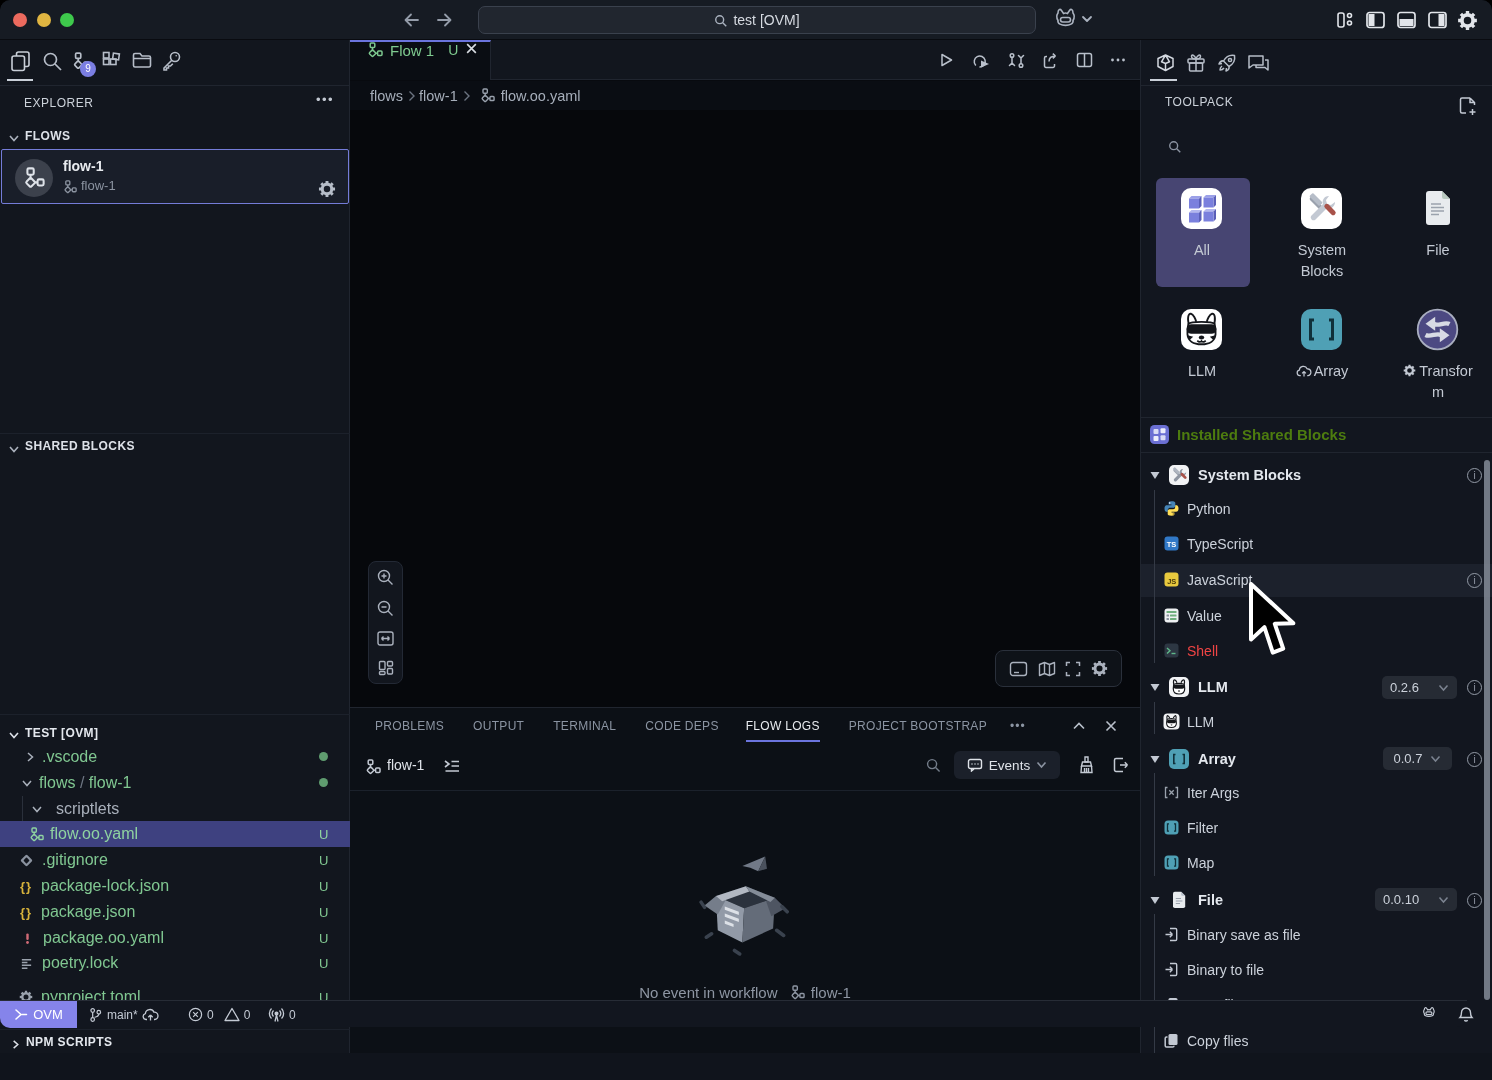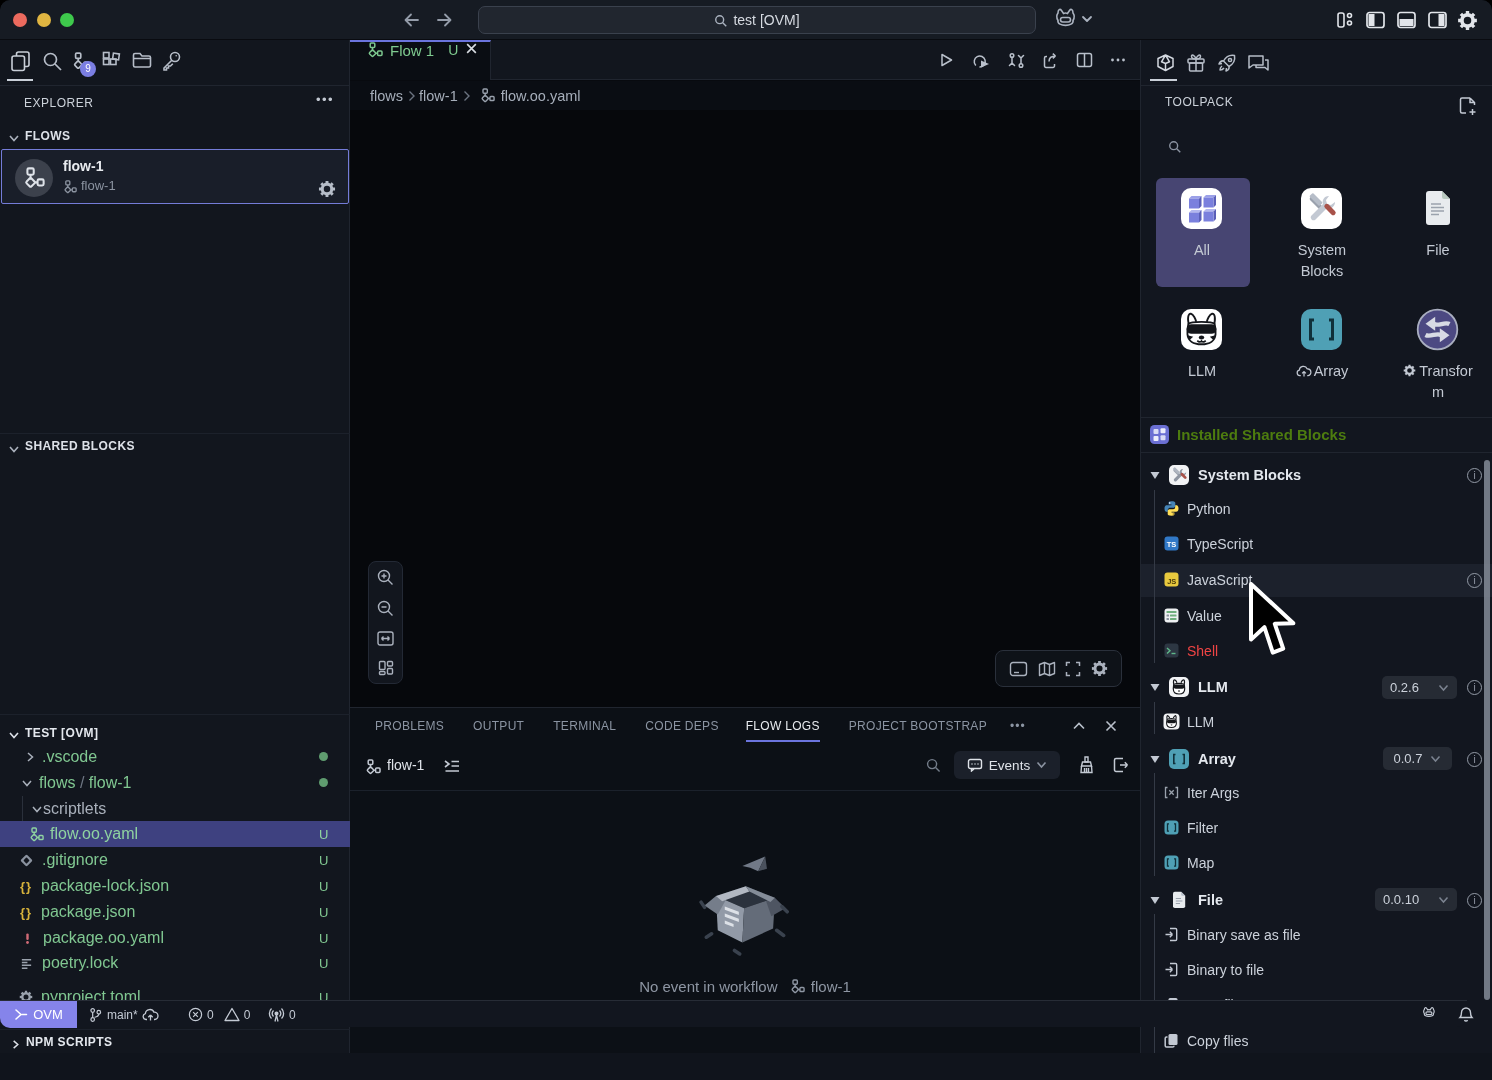--- a/index.html
+++ b/index.html
@@ -53,21 +53,21 @@
 
 #panel { position:absolute; left:0; top:667px; width:790px; height:346px; background:#0c1016; border-top:1px solid #20252f; }
 #ptabs { position:absolute; left:0; top:0; width:790px; height:36px; display:flex; align-items:center; color:#8b94a2; font-size:12px; letter-spacing:.3px; }
 .ptab { margin-left:25px; }
 .ptab.active { color:#e8ebef; position:relative; }
 .ptab.active:after { content:""; position:absolute; left:0; right:0; bottom:-9px; height:2px; background:#6b74dd; }
 #ptools { position:absolute; left:0; top:36px; width:790px; height:47px; border-bottom:1px solid #1b212b; }
 #filterinput { position:absolute; left:125px; top:7px; width:471px; height:28px; background:#1b202a; border-radius:6px; color:#747d8a; font-size:13.5px; line-height:28px; padding-left:15px; }
 #eventsdd { position:absolute; left:604px; top:7px; width:106px; height:28px; background:#1b202a; border-radius:6px; color:#dfe3e9; font-size:13.5px; display:flex; align-items:center; justify-content:center; gap:6px; }
 #emptystate { position:absolute; left:0; top:144px; width:790px; text-align:center; }
-#emptymsg { color:#8e96a3; font-size:15px; margin-top:13px; }
+#emptymsg { color:#8e96a3; font-size:15px; margin-top:19px; }
 
 
 #rightpanel { position:absolute; left:1140px; top:40px; width:352px; height:1013px; background:#12161f; border-left:1px solid #20252f; }
 #rtabs { position:absolute; left:0; top:0; width:352px; height:46px; border-bottom:1px solid #20252f; color:#b6bdc8; }
 #rtab-underline { position:absolute; left:9px; top:39px; width:27px; height:2px; background:#c9cfd8; }
 #toolpack-hd { position:absolute; left:24px; top:55px; color:#ccd2da; font-size:12px; letter-spacing:.5px; }
 #rsearch { position:absolute; left:19px; top:93px; width:316px; height:27px; background:#262b35; border-radius:4px; color:#8b93a1; font-size:14px; line-height:27px; padding-left:30px; }
 .gcard { position:absolute; width:94px; text-align:center; color:#c3c9d3; font-size:14.5px; line-height:21px; }
 #allcard { position:absolute; left:15px; top:138px; width:94px; height:109px; background:#474572; border-radius:6px; }
 .grouptitle { font-weight:bold; color:#e4e8ee; font-size:14.5px; }
@@ -251,21 +251,21 @@
           <span style="margin-left:6px;">flows<span style="color:#6f7784;"> / </span>flow-1</span>
           <span class="gdot"></span>
         </div>
   <div class="trow" style="top:756px; color:#a9b0bb;">
           <span style="position:absolute; left:22px; top:0; bottom:0; border-left:1px solid #2a303b;"></span>
           <span style="margin-left:31px; display:inline-flex;">
             <svg width="12" height="12" viewBox="0 0 12 12" fill="none" stroke="#aab1bc" stroke-width="1.5">
               <path d="M2 4 L6 8.5 L10 4"></path>
             </svg>
           </span>
-          <span style="margin-left:0;">scriptlets</span>
+          <span style="margin-left:13px;">scriptlets</span>
         </div>
   <div class="trow" style="top:781px; background:#3e4180;">
           <span style="margin-left:29px; display:inline-flex;">
             <svg width="15" height="15" viewBox="0 0 16 16" fill="none" stroke="#8fd3a0">
               <use href="#flowglyph"></use>
             </svg>
           </span>
           <span style="margin-left:6px; color:#8fd3a0;">flow.oo.yaml</span>
           <span class="uflag" style="color:#8fd3a0;">U</span>
         </div>

